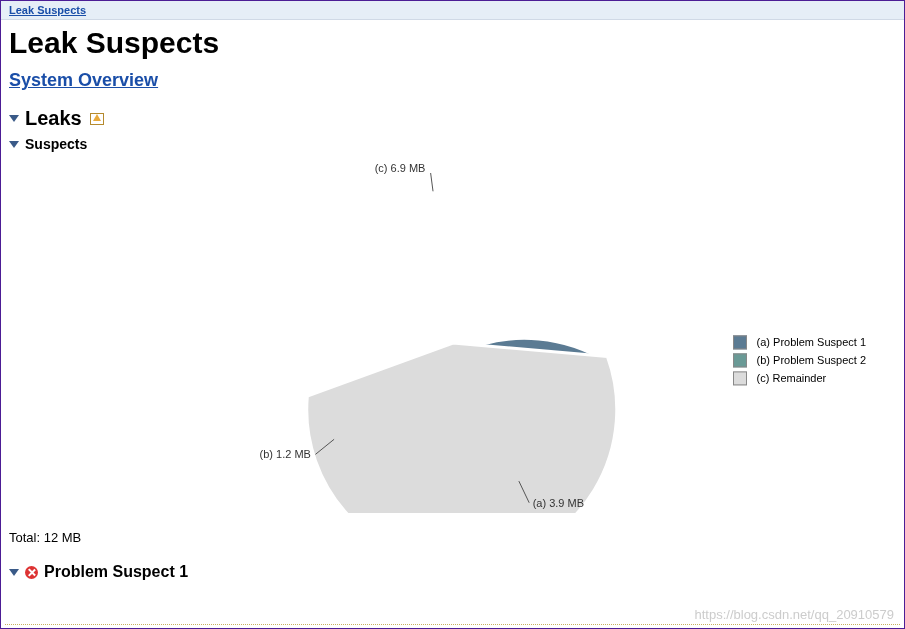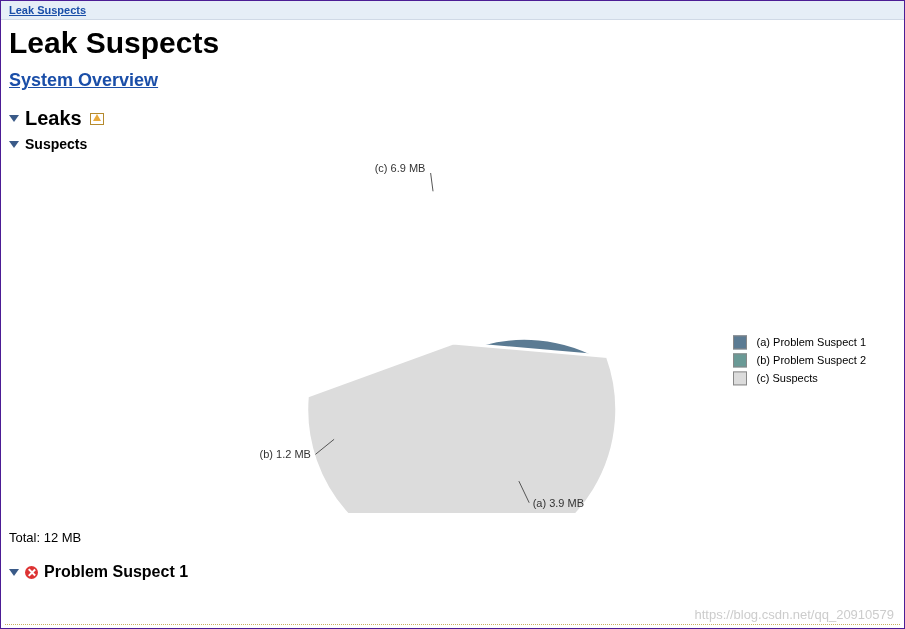--- a/index.html
+++ b/index.html
@@ -82,21 +82,21 @@
         <div class="legend-row">
           <span class="sw" style="background:#5b7b93"></span>
           <span>(a)  Problem Suspect 1</span>
         </div>
         <div class="legend-row">
           <span class="sw" style="background:#6a9a96"></span>
           <span>(b)  Problem Suspect 2</span>
         </div>
         <div class="legend-row">
           <span class="sw" style="background:#dcdcdc"></span>
-          <span>(c)  Suspects</span>
+          <span>(c)  Remainder</span>
         </div>
       </div>
 
     </div>
 
     <div class="total">Total: 12 MB</div>
 
     <div class="section-row" style="margin-top:18px">
       <span class="tri"></span>
       <span class="err-icon"></span>

